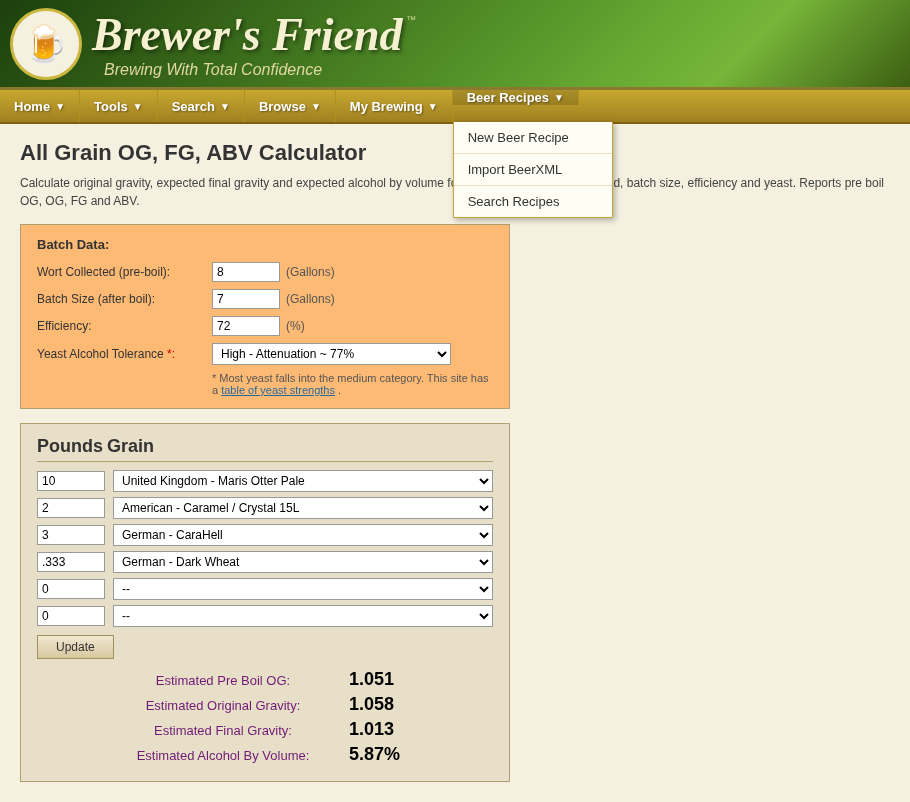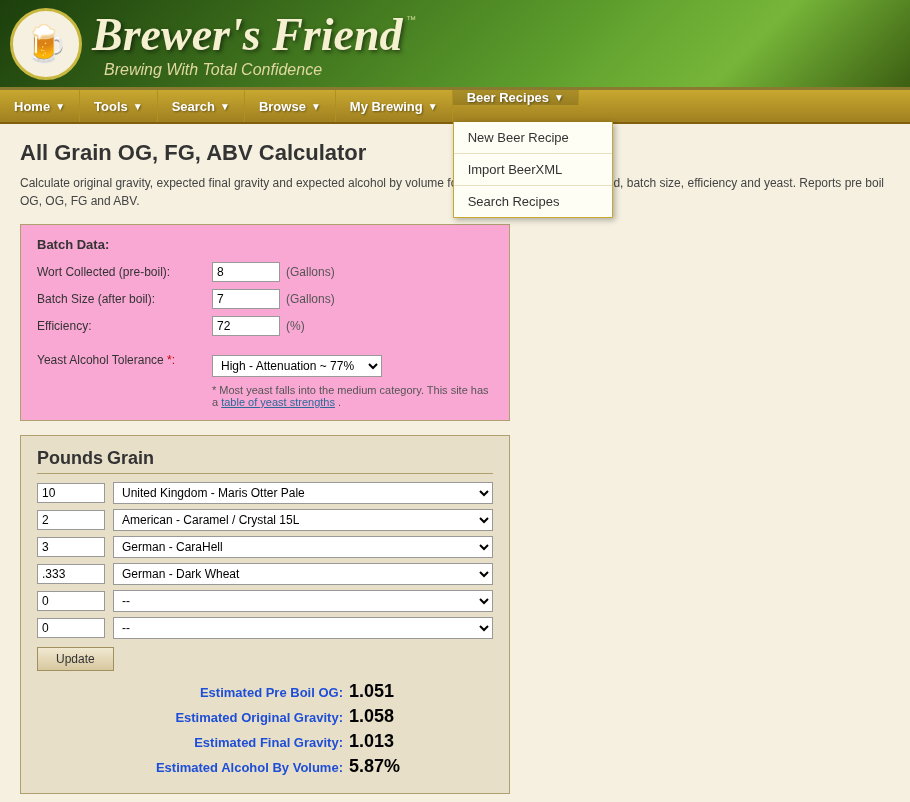--- a/index.html
+++ b/index.html
@@ -120,21 +120,21 @@
     }
     .page-desc {
       font-size: 12px;
       color: #444;
       margin-bottom: 14px;
       line-height: 1.5;
     }
 
     
     .form-box {
-      background: #f9a8d4;
+      background: #fdba74;
       border: 1px solid #b0a070;
       padding: 12px 16px;
       margin-bottom: 14px;
       max-width: 490px;
     }
     .form-box-title {
       font-weight: bold;
       font-size: 13px;
       color: #333;
       margin-bottom: 10px;
@@ -175,22 +175,21 @@
       font-size: 12px;
     }
     select {
       border: 1px solid #999;
       padding: 2px 4px;
       font-size: 12px;
       background: #fff;
       cursor: pointer;
     }
     .yeast-select {
-      width: 170px;
-      margin-top: 12px;
+      width: 239px;
     }
     .yeast-note {
       font-size: 11px;
       color: #555;
       margin-top: 4px;
       margin-left: 175px;
     }
     .yeast-note a {
       color: #2a6a9a;
     }
@@ -251,24 +250,24 @@
       font-size: 13px;
       color: #333;
     }
     .result-row {
       display: flex;
       justify-content: flex-start;
       align-items: baseline;
       margin-bottom: 4px;
     }
     .result-label {
-      text-align: right;
+      text-align: center;
       width: 240px;
-      font-weight: bold;
-      color: #1d4ed8;
+      font-weight: normal;
+      color: #701a75;
       font-size: 13px;
     }
     .result-value {
       font-size: 18px;
       font-weight: bold;
       color: #000;
       margin-left: 6px;
     }
   </style>
 </head>

